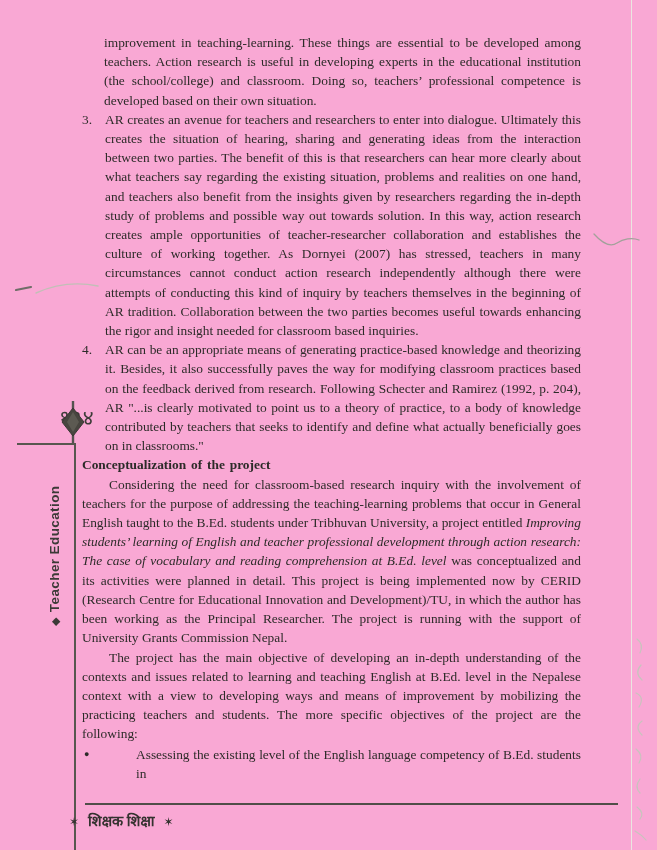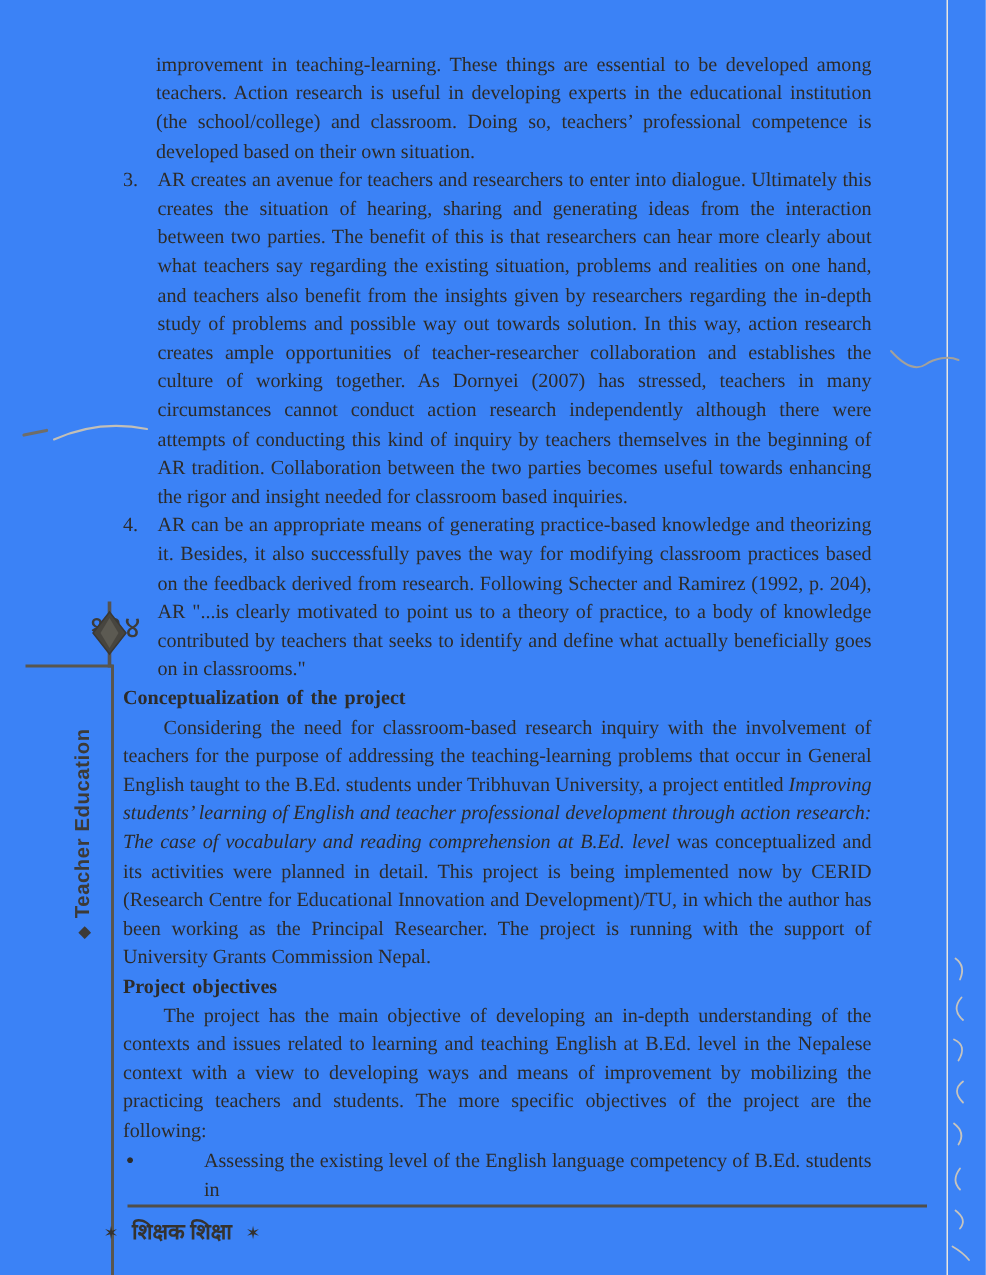--- a/index.html
+++ b/index.html
@@ -1,19 +1,19 @@
 <!DOCTYPE html>
 <html lang="en"><head>
 <meta charset="utf-8">
 <style>
   html,body { margin:0; padding:0; }
   .page {
     position:relative;
     width:657px; height:850px;
-    background:#3b82f6;
+    background:#f9a8d4;
     overflow:hidden;
     font-family:"Liberation Serif","DejaVu Serif",serif;
     color:#2d2b29;
   }
   
   .content {
     position:absolute; left:82px; top:33px; width:499px;
     font-size:13.4px; line-height:19.2px;
     text-align:justify;
   }
@@ -76,21 +76,20 @@
 
     <div class="li">
       <span class="num">4.</span>
       <span class="txt">AR can be an appropriate means of generating practice-based knowledge and theorizing it. Besides, it also successfully paves the way for modifying classroom practices based on the feedback derived from research. Following Schecter and Ramirez (1992, p. 204), AR "...is clearly motivated to point us to a theory of practice, to a body of knowledge contributed by teachers that seeks to identify and define what actually beneficially goes on in classrooms."</span>
     </div>
 
     <p class="heading">Conceptualization of the project</p>
 
     <p class="para"><span>Considering the need for classroom-based research inquiry with the involvement of teachers for the purpose of addressing the teaching-learning problems that occur in General English taught to the B.Ed. students under Tribhuvan University, a project entitled </span><span class="italic">Improving students’ learning of English and teacher professional development through action research: The case of vocabulary and reading comprehension at B.Ed. level</span><span> was conceptualized and its activities were planned in detail. This project is being implemented now by CERID (Research Centre for Educational Innovation and Development)/TU, in which the author has been working as the Principal Researcher. The project is running with the support of University Grants Commission Nepal.</span></p>
 
-    <p class="heading">Project objectives</p>
 
     <p class="para">The project has the main objective of developing an in-depth understanding of the contexts and issues related to learning and teaching English at B.Ed. level in the Nepalese context with a view to developing ways and means of improvement by mobilizing the practicing teachers and students. The more specific objectives of the project are the following:</p>
 
     <div class="bullet-row">
       <span class="bullet-glyph">●</span>
       <span class="bullet-txt">Assessing the existing level of the English language competency of B.Ed. students in</span>
     </div>
   </div>
 
   <div class="page-num">१९४</div>

